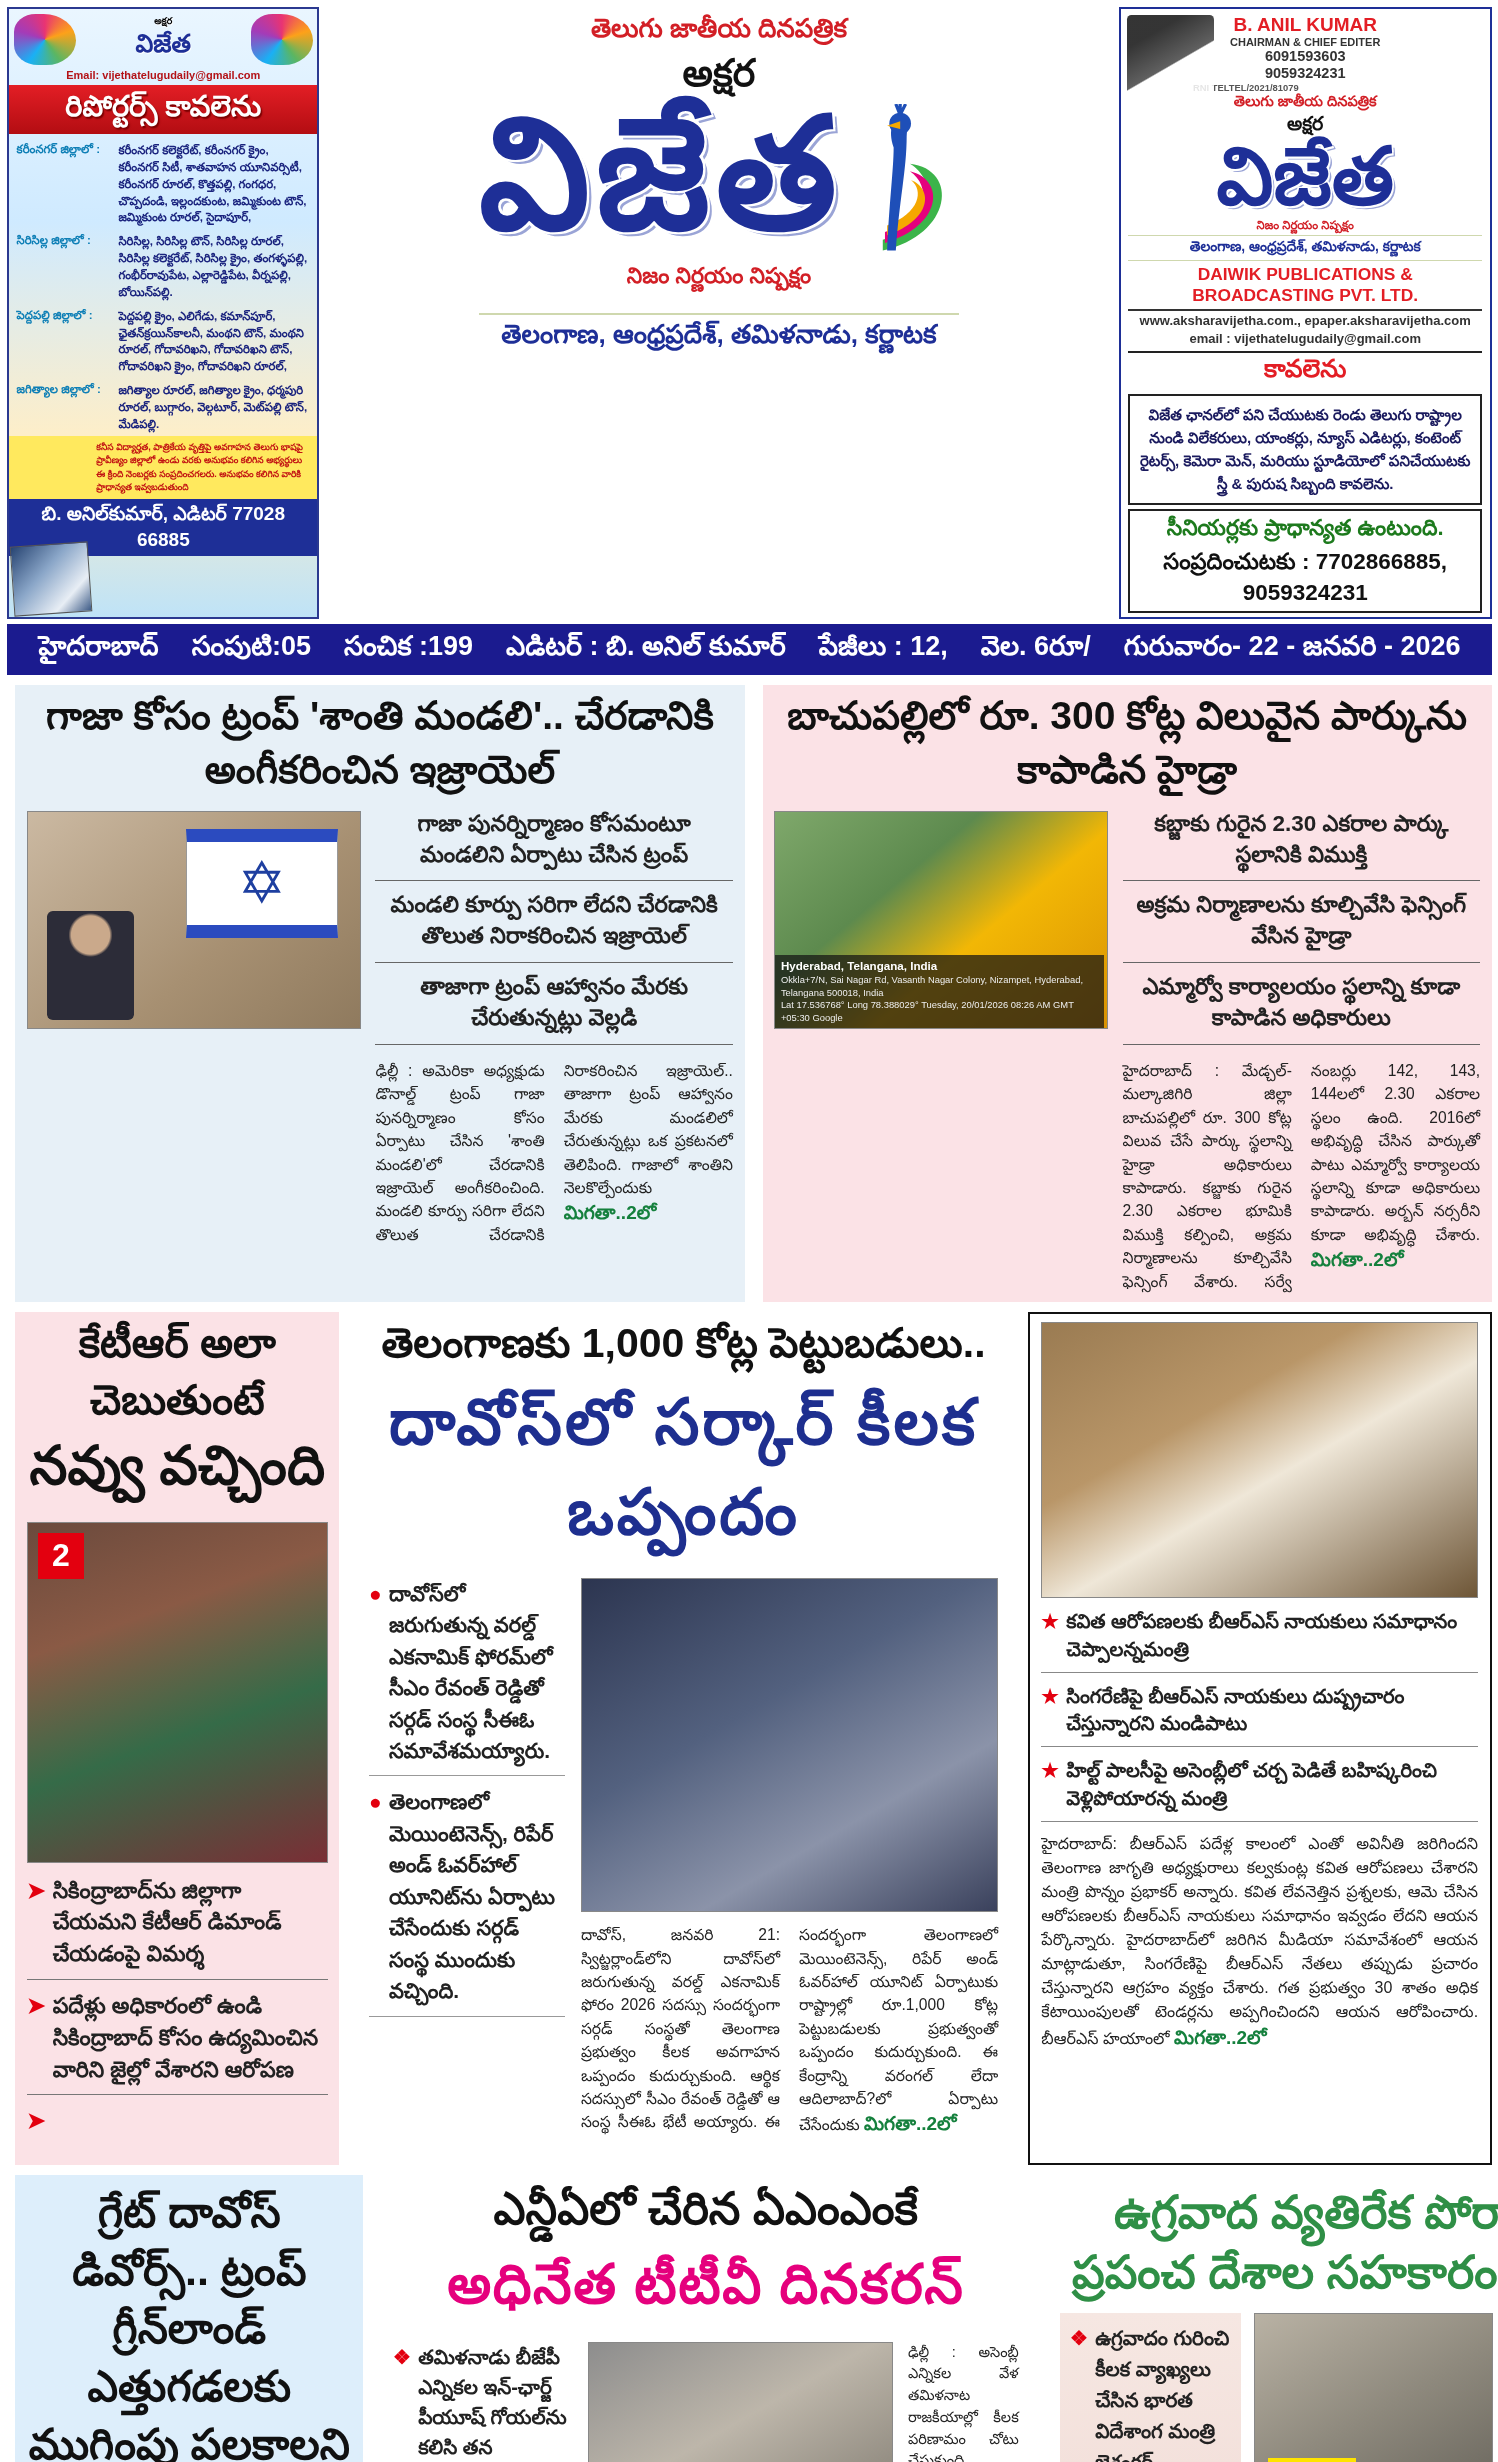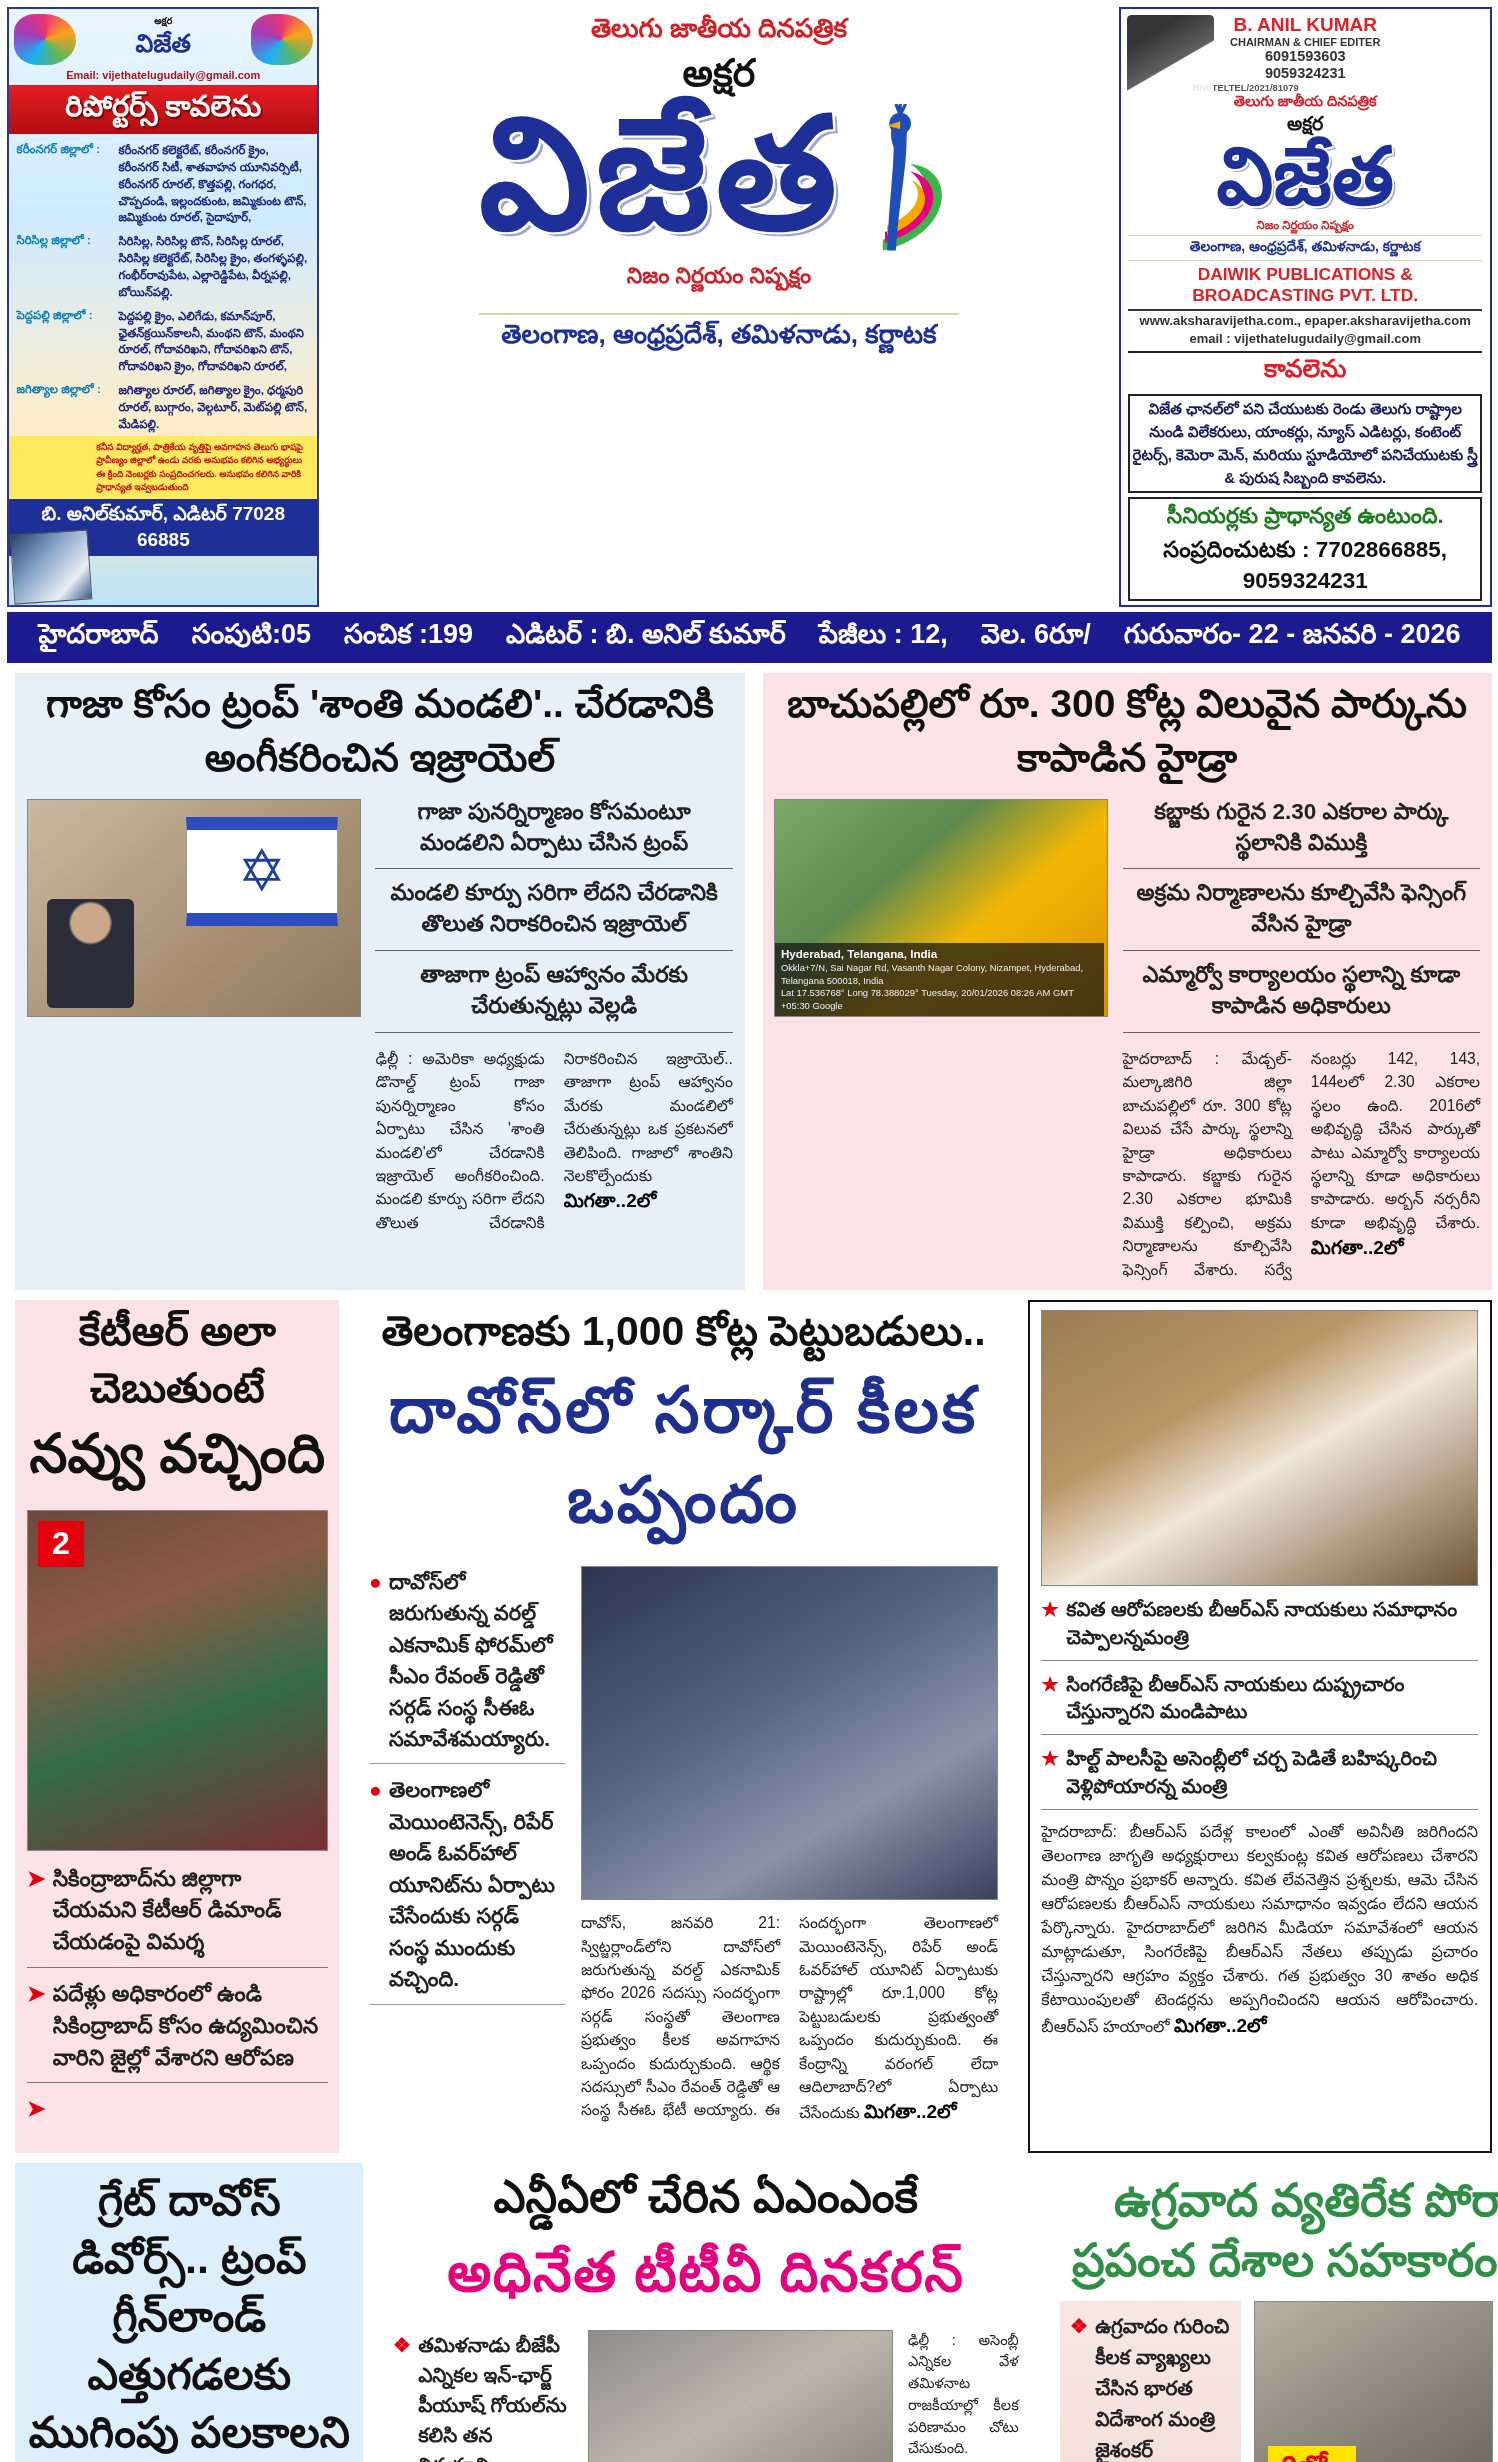--- a/index.html
+++ b/index.html
@@ -37,35 +37,35 @@
   .right-ad-phones { color:#333; font-weight:bold; font-size:14.5px; line-height:1.2; }
   .right-ad-rni { color:#555; font-size:9.4px; font-weight:bold; text-align:left; margin-left:65px; }
   .right-ad-kicker { color:#d21f26; font-weight:bold; font-size:14.5px; }
   .right-ad-prefix { color:#111; font-weight:bold; font-size:19px; }
   .right-ad-title { color:#1e2f97; font-weight:bold; font-size:80px; line-height:.95; text-shadow:-1.5px -1.5px 0 #fff,1.5px -1.5px 0 #fff,-1.5px 1.5px 0 #fff,1.5px 1.5px 0 #fff,2.9px 2.9px 0 #9aa4d6; }
   .right-ad-tagline { color:#d21f26; font-weight:bold; font-size:11.6px; margin-top:2.9px; }
   .right-ad-states { color:#1e2f97; font-weight:bold; font-size:13.8px; border-top:1.5px solid #cfd8ae; border-bottom:1.5px solid #cfd8ae; padding:2.2px 0; }
   .right-ad-company { color:#e31e25; font-weight:bold; font-size:17.4px; border-bottom:2.2px solid #333; padding:2.9px 0; }
   .right-ad-web { color:#333; font-weight:bold; font-size:13px; padding-top:2.9px; }
   .right-ad-wanted { color:#e31e25; font-weight:bold; font-size:25px; border-top:2.2px solid #222; margin-top:4.4px; padding:1.5px 0; }
-  .right-ad-body { border:2.2px solid #222; color:#1a1a5e; font-weight:bold; font-size:15px; line-height:1.55; padding:1px; margin-top:2.9px; }
+  .right-ad-body { border:2.2px solid #222; color:#1a1a5e; font-weight:bold; font-size:15px; line-height:1.55; padding:7px; margin-top:2.9px; }
   .right-ad-seniors { color:#1d7a1d; font-weight:bold; font-size:22px; border:2.2px solid #222; border-bottom:none; margin-top:4.4px; padding:4.4px 0 1.5px 0; }
   .right-ad-contact { color:#111; font-weight:bold; font-size:22.5px; border:2.2px solid #222; border-top:none; padding:1.5px 0 4.4px 0; }
   .mic-graphic { position:absolute; left:5.8px; top:5.8px; width:87px; height:116px; background:linear-gradient(150deg,#111 20%,#444 45%,#fff 46%); border-radius:4.4px; opacity:.85; }
 
   
   .dateline { background:#1b1b8f; color:#fff; display:flex; justify-content:center; gap:33px; font-weight:bold; font-size:27px; padding:7.3px 0; margin-top:4.4px; }
 
   
   .row { display:flex; gap:10px; margin-top:10px; }
   .card { padding:8.7px 11.6px;margin-left:8px; }
   .headline { font-weight:bold; text-align:center; color:#111; }
   .photo { position:relative; background-size:cover; border:0.7px solid #888; }
   .badge2 { position:absolute; left:10px; top:10px; background:#e3000f; color:#fff; font-weight:bold; font-size:32px; width:46px; height:46px; display:flex; align-items:center; justify-content:center; }
-  .more { color:#000000; font-weight:bold; font-size:19px; }
+  .more { color:#15803d; font-weight:bold; font-size:19px; }
   .subhead { color:#222; font-size:22.5px; font-weight:bold; text-align:center; border-bottom:1.5px solid #666; padding-bottom:7.3px; margin-bottom:11.6px; }
   .body-text { color:#222; font-size:15.6px; line-height:1.5; text-align:justify; }
   .bullet { display:flex; gap:7.3px; font-weight:bold; color:#222; border-bottom:1.5px solid #777; padding-bottom:8.7px; margin-bottom:10px; }
   .bullet .mark { color:#e3000f; flex-shrink:0; }
 
   
   .story-gaza { flex:1; background:#e7f0f7; }
   .story-hydra { flex:1; background:#fbe2e6; }
   .row1 .headline { font-size:39px; margin-bottom:8.7px; }
   .row1-inner { display:flex; gap:14.5px; }

